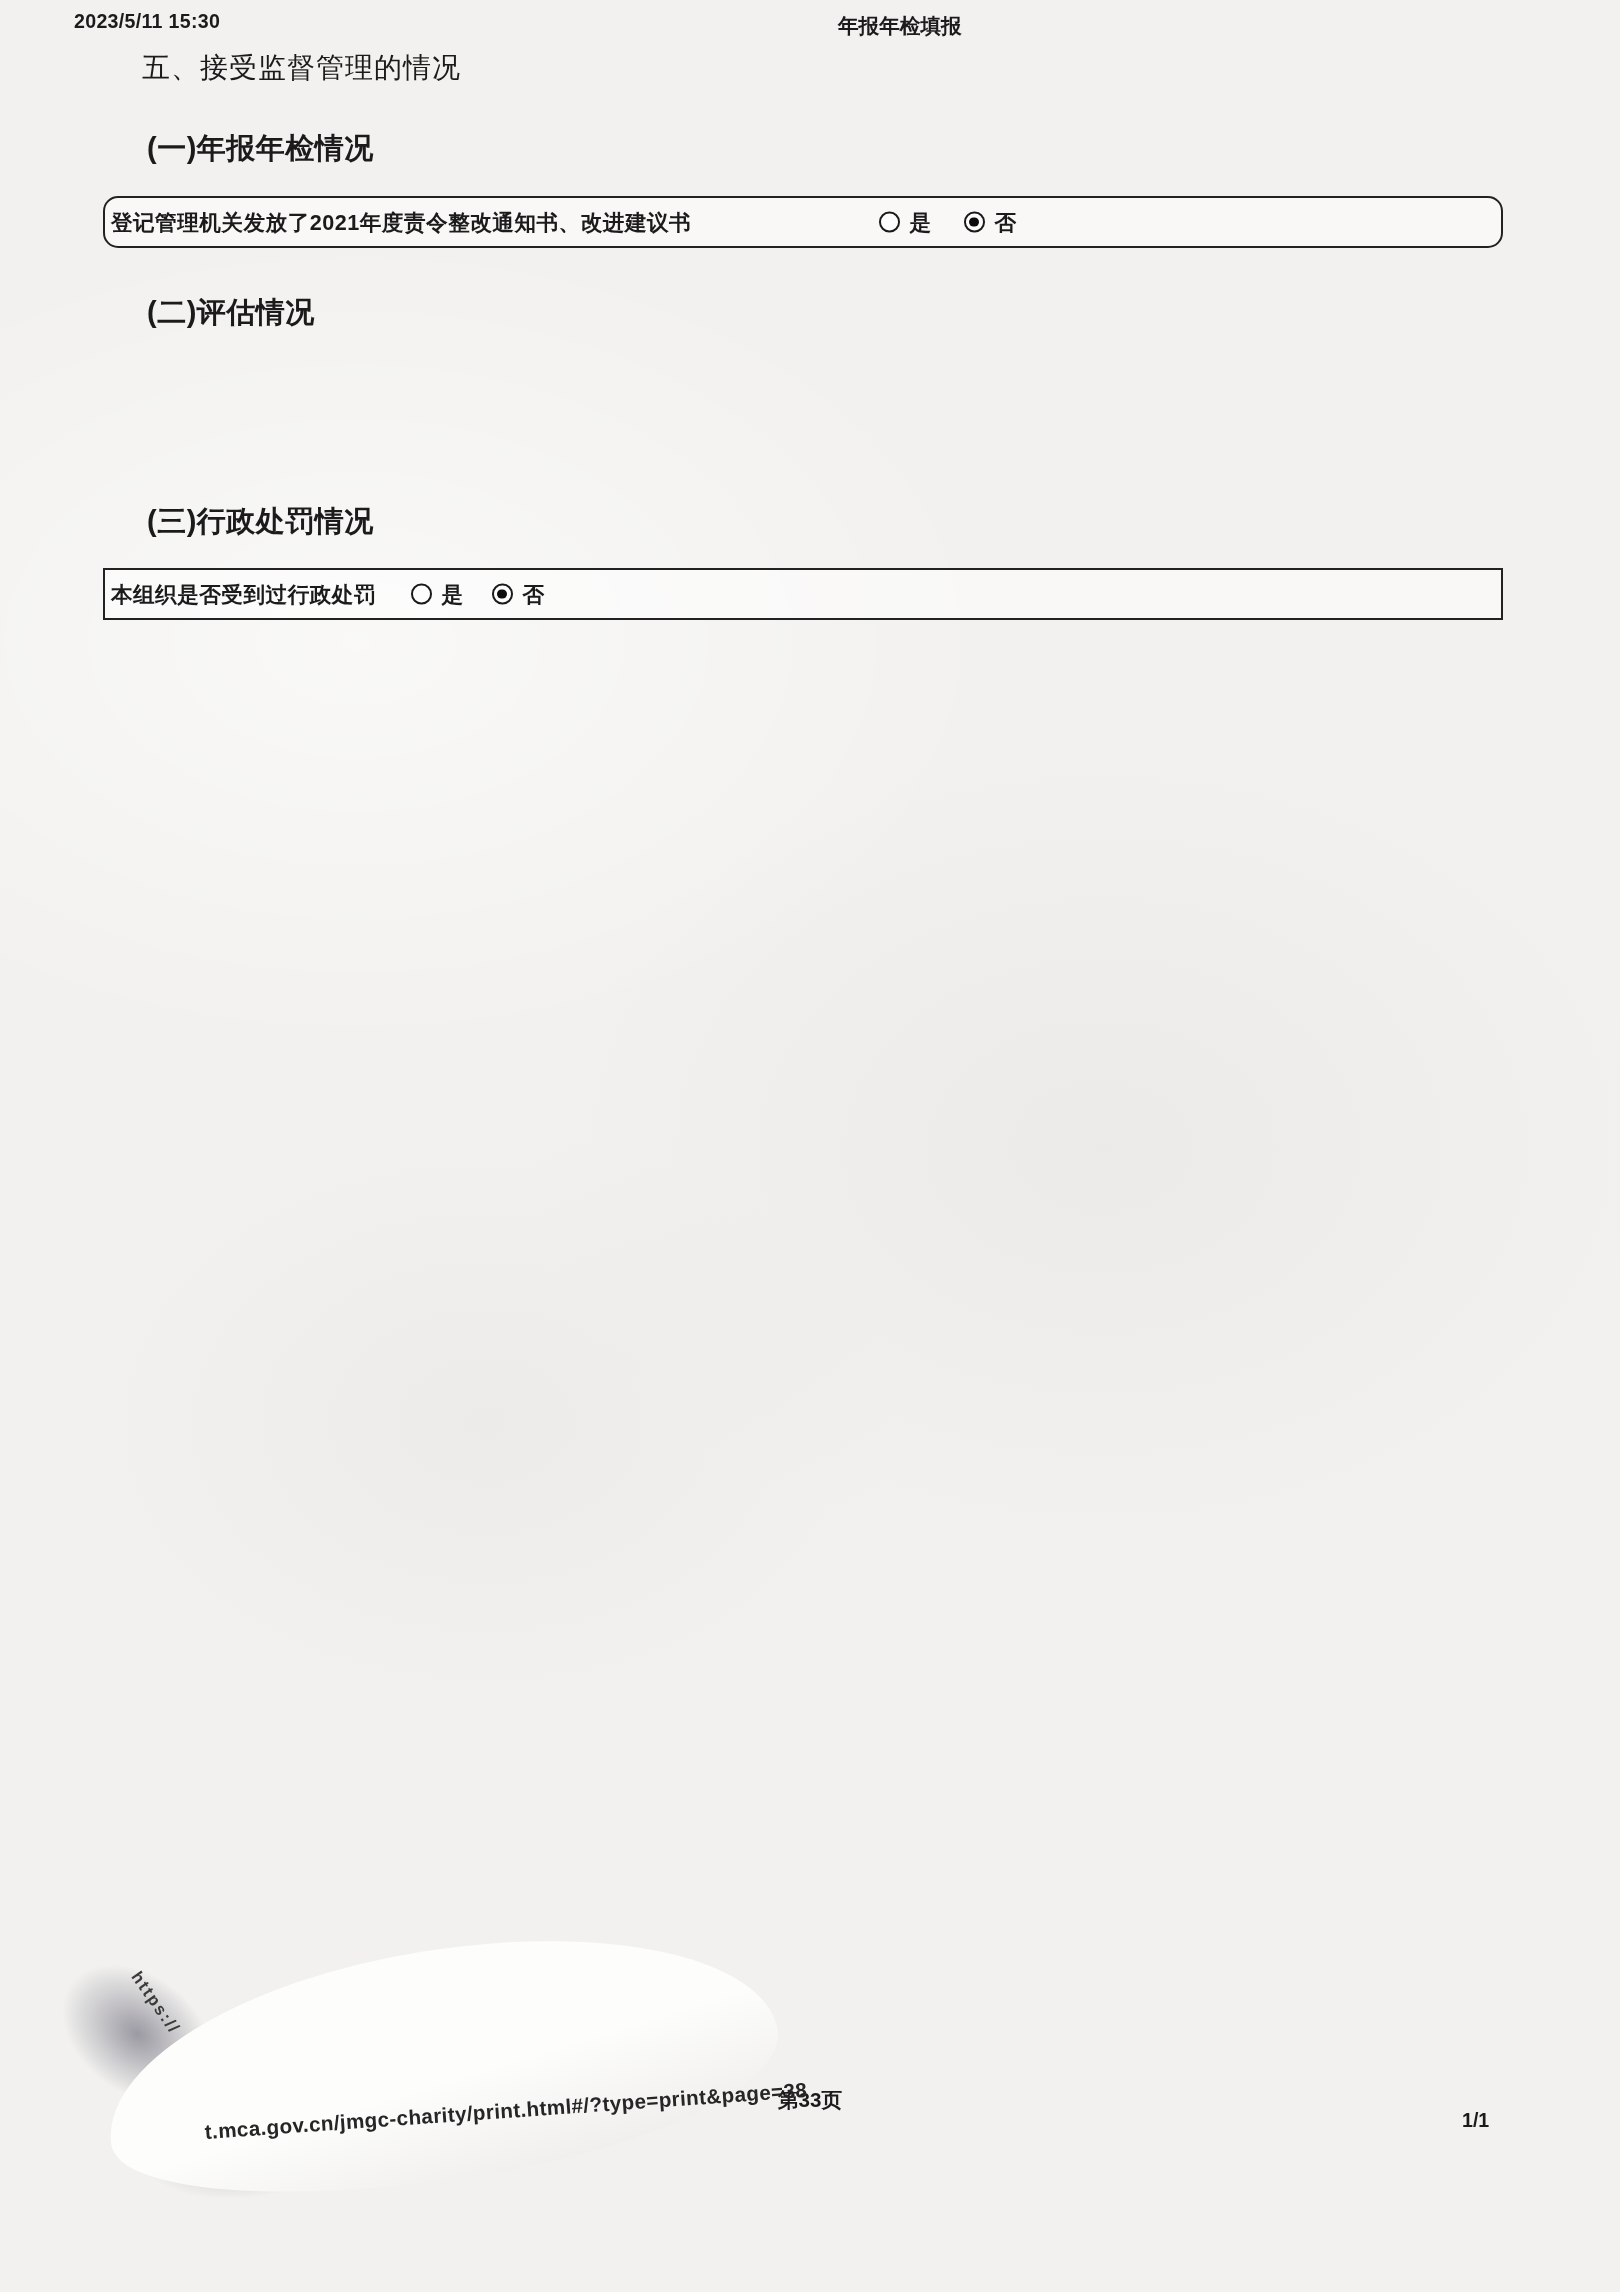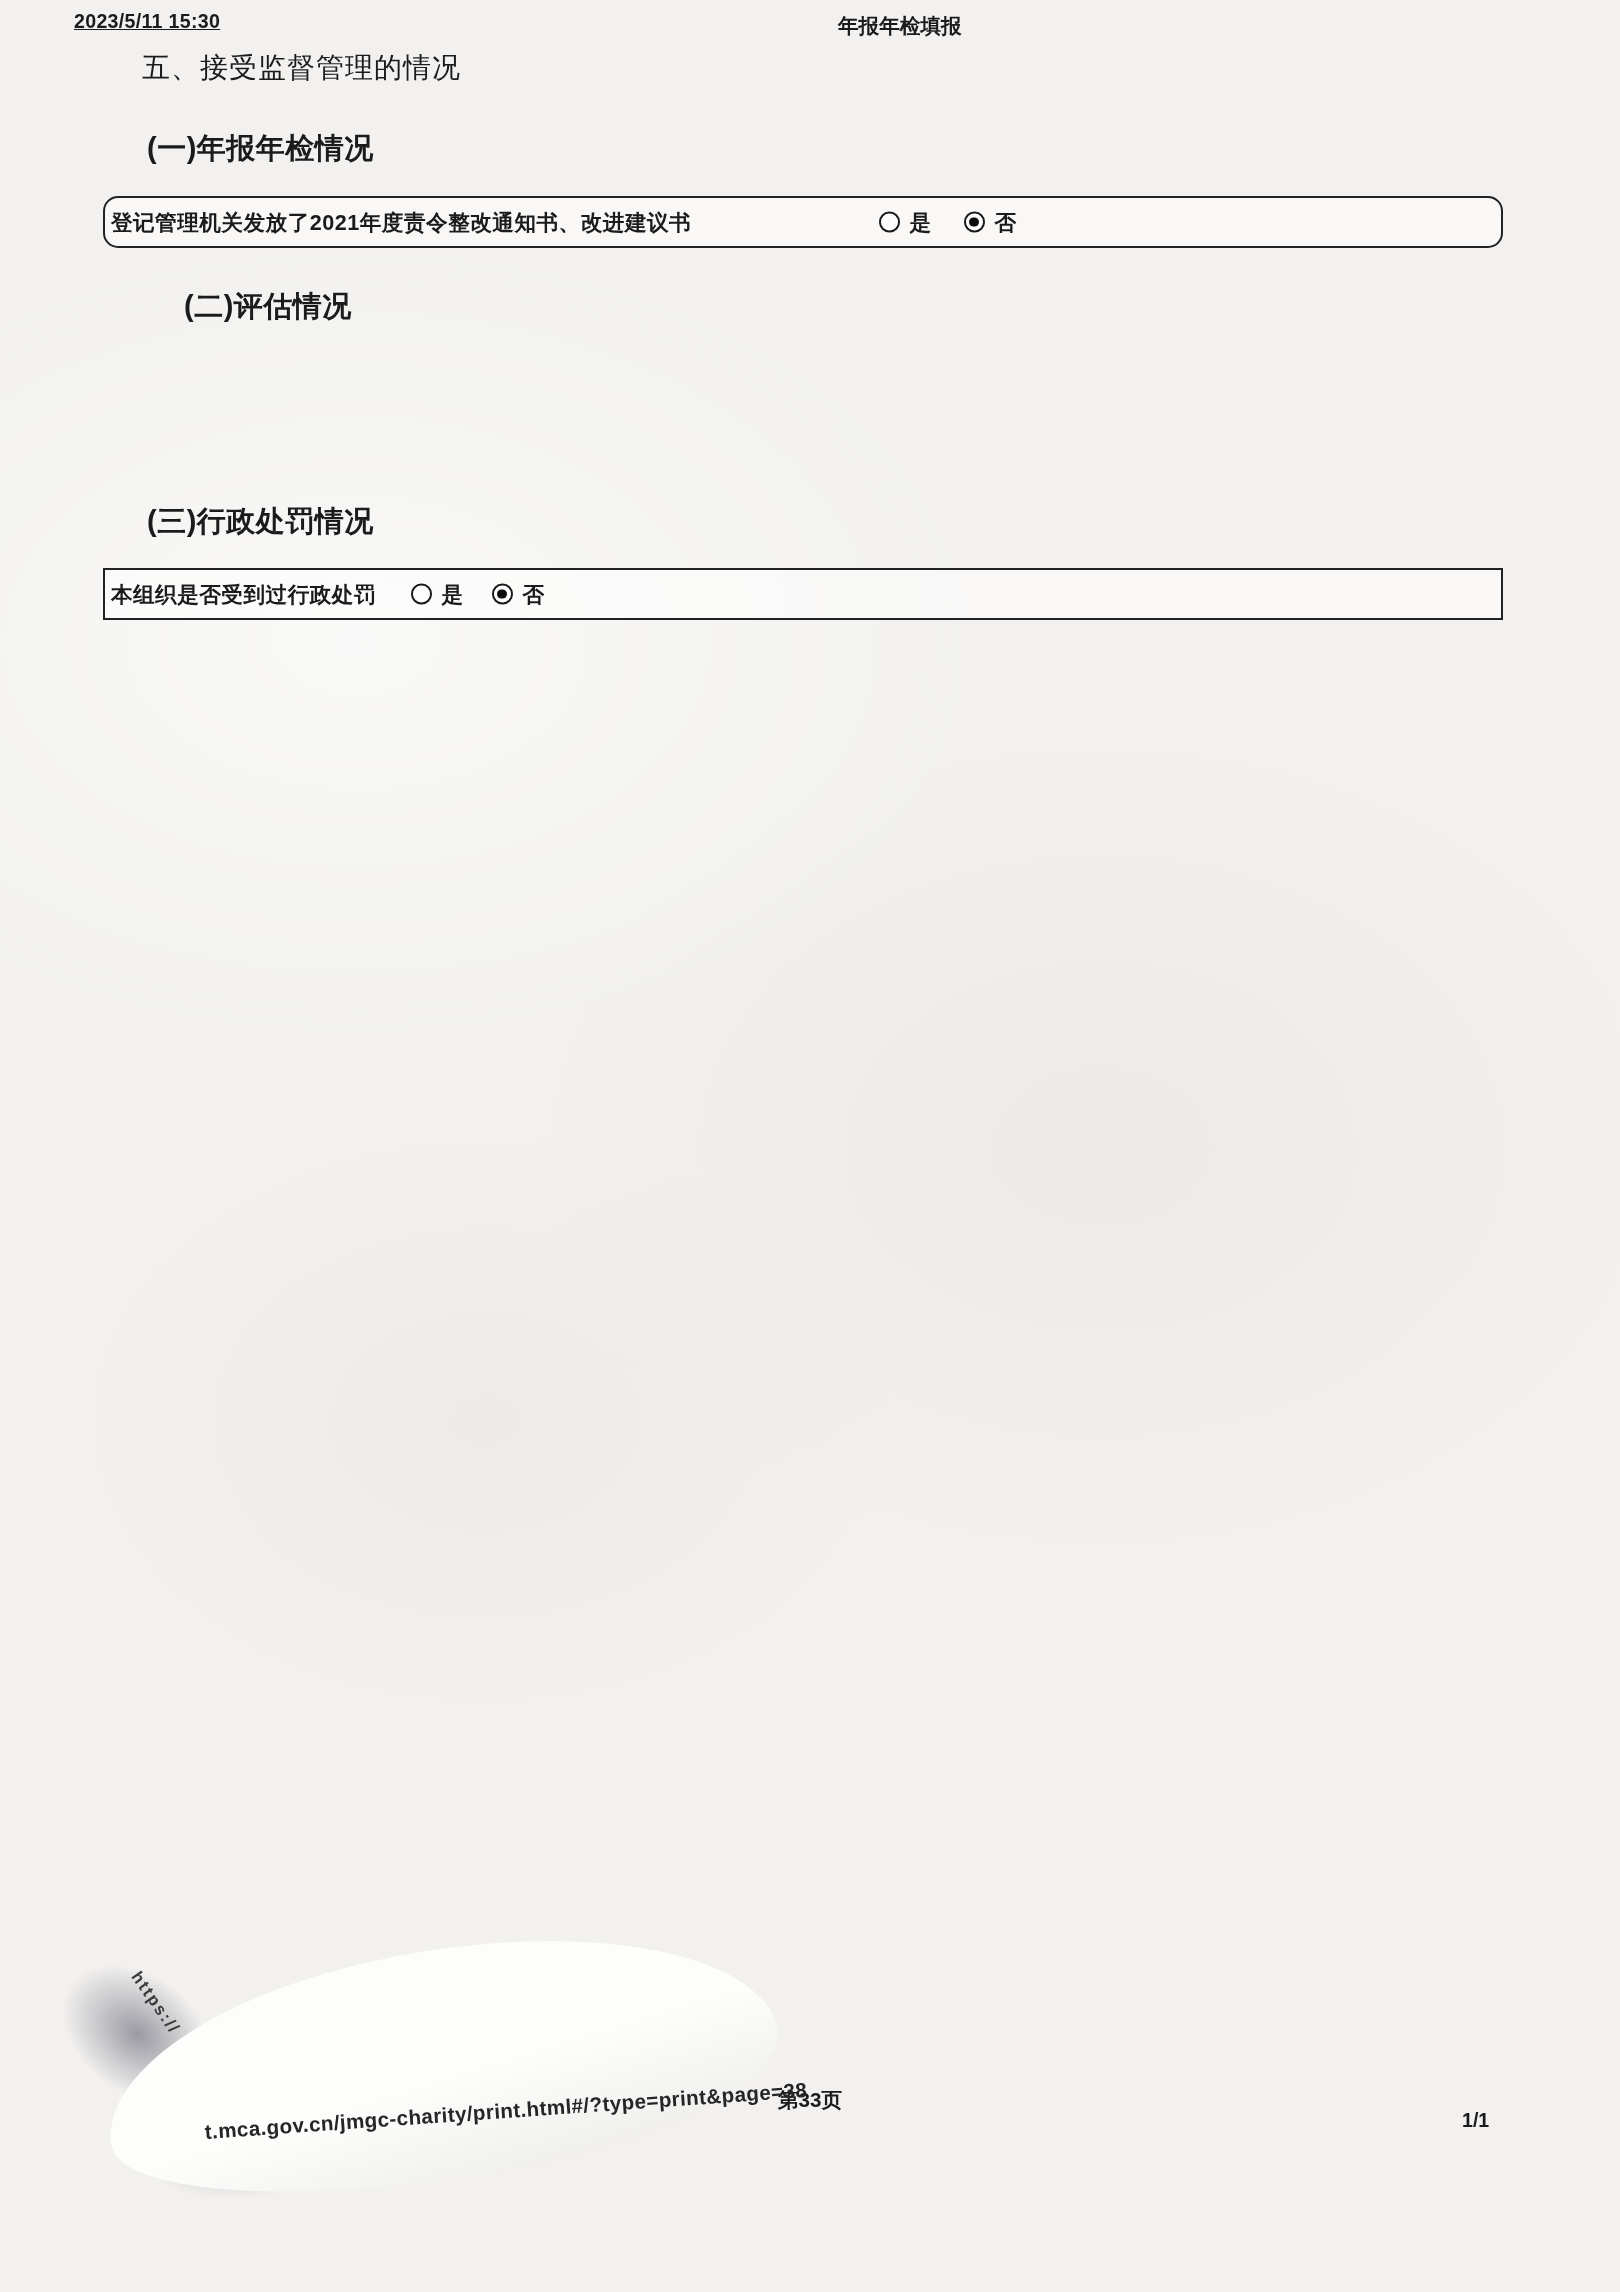--- a/index.html
+++ b/index.html
@@ -13,28 +13,28 @@
     position:relative; width:1620px; height:2293px; overflow:hidden;
     background:
       radial-gradient(1078px 686px at 22% 28%, rgba(255,255,255,.55), rgba(255,255,255,0) 60%),
       radial-gradient(882px 637px at 68% 50%, rgba(205,203,200,.18), rgba(205,203,200,0) 65%),
       radial-gradient(686px 490px at 30% 62%, rgba(200,198,195,.14), rgba(200,198,195,0) 60%),
       #f2f1ef;
   }
   .smudge { position:absolute; pointer-events:none; }
 
   
-  .print-datetime { position:absolute; left:74px; top:9.8px; font-size:19.6px; font-weight:700; letter-spacing:0.3px;text-decoration:underline; }
+  .print-datetime { position:absolute; left:74px; top:9.8px; font-size:19.6px; font-weight:700; letter-spacing:0.3px; }
   .print-title    { position:absolute; left:838px; top:11.8px; font-size:20.6px; font-weight:700; }
 
   
   .section-title { position:absolute; left:142px; top:49px;  font-size:28px; font-weight:400; letter-spacing:1px; }
   .sub-title     { position:absolute; left:147px; font-size:29px; font-weight:800; letter-spacing:0.5px; }
   .sub-title.s1 { top:129px; }
-  .sub-title.s2 { top:287px;margin-left:37px; }
+  .sub-title.s2 { top:293px; }
   .sub-title.s3 { top:502px; }
 
   
   .fbox {
     position:absolute; left:103px; width:1400px;
     border:2px solid #222; background:rgba(255,255,255,.5);
   }
   .fbox.b1 { top:196px; height:52px;border-radius:15px; }
   .fbox.b2 { top:355px; height:93px; }
   .fbox.b3 { top:568px; height:52px; }

